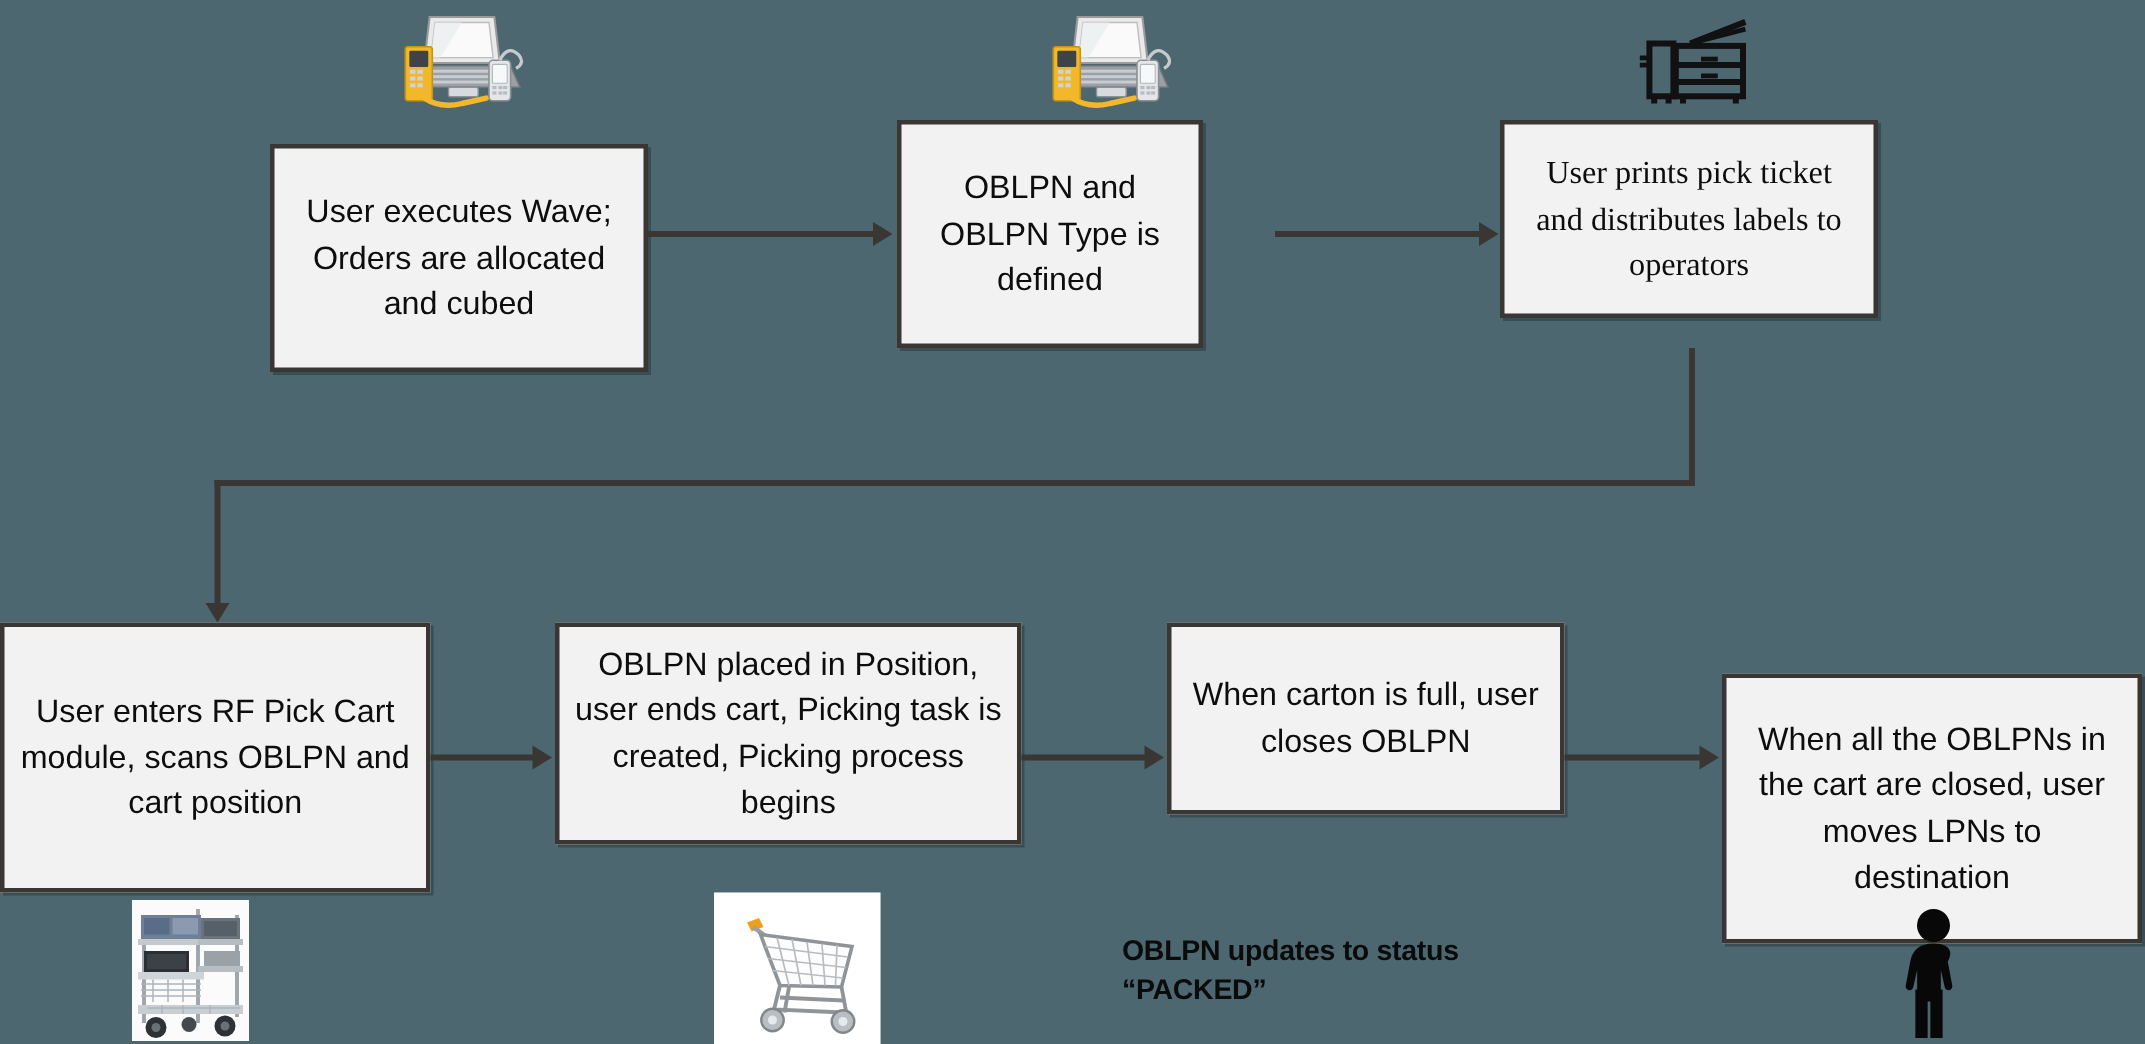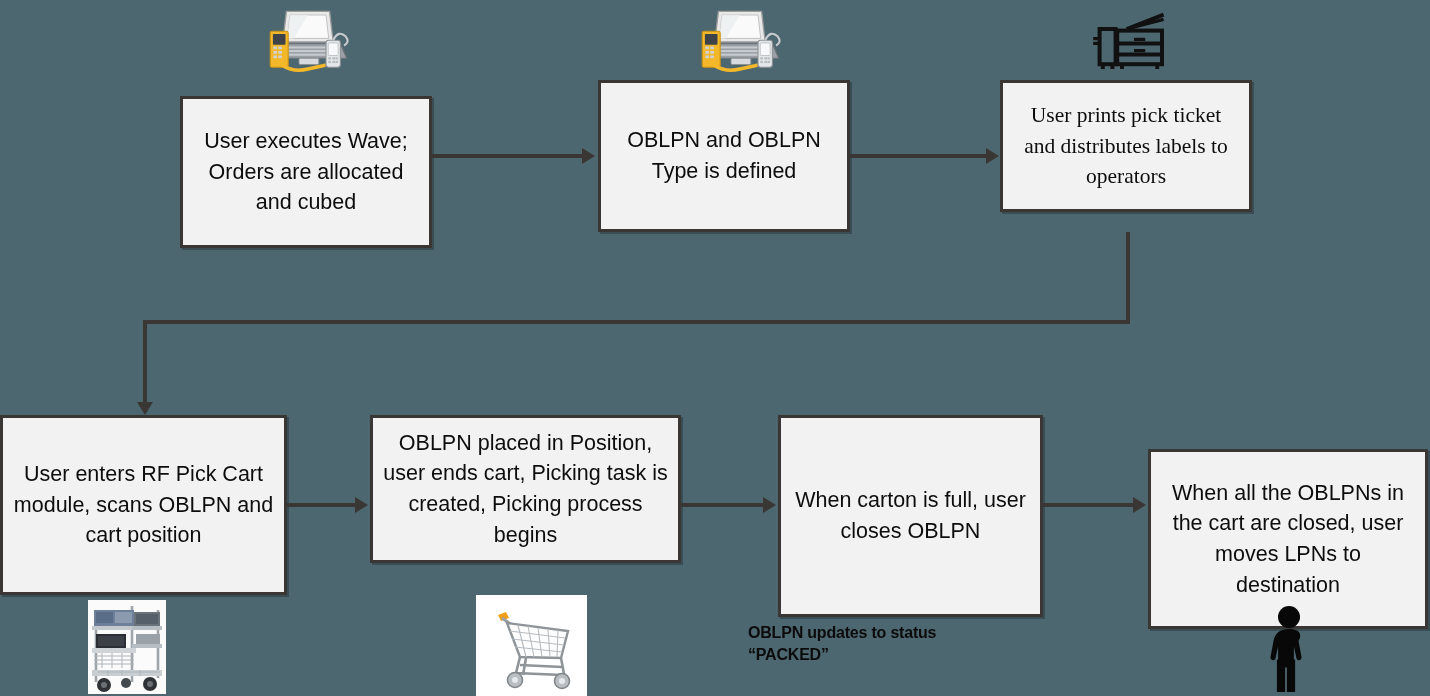--- a/index.html
+++ b/index.html
@@ -53,21 +53,21 @@
     border-right: 8px solid transparent;
     border-top: 13px solid #3a3633;
   }
 
   
   .icon-wrap { position: absolute; }
   .status-note {
     position: absolute;
     color: #0b0b0b;
     font-weight: bold;
-    font-size: 16px;
+    font-size: 19px;
     line-height: 1.35;
     letter-spacing: -0.2px;
     white-space: pre-line;
     font-family: "Liberation Sans", sans-serif;
   }
   .photo {
     position: absolute;
     background: #fdfdfd;
     box-sizing: border-box;
     overflow: hidden;
@@ -183,21 +183,21 @@
         <rect x="55" y="37" width="14" height="4"></rect>
         <rect x="55" y="51" width="14" height="4"></rect>
       </g>
     </svg>
   </div>
 
   <div class="node" style="left:180px; top:96px; width:252px; height:152px;">
     <span>User executes Wave; Orders are allocated and cubed</span>
   </div>
 
-  <div class="node" style="left:598px; top:80px; width:252px; height:152px;justify-content:center;">
+  <div class="node" style="left:598px; top:80px; width:204px; height:152px;justify-content:center;">
     <span>OBLPN and OBLPN Type is defined</span>
   </div>
 
   <div class="node" style="left:1000px; top:80px; width:252px; height:132px;font-family:Liberation Serif, serif;">
     <span>User prints pick ticket and distributes labels to operators</span>
   </div>
 
   <div class="line-h" style="left:432px; top:154px; width:152px;"></div>
   <div class="arrow-r" style="left:582px; top:148px;"></div>
 
@@ -210,21 +210,21 @@
   <div class="arrow-d" style="left:137px; top:402px;"></div>
 
   <div class="node" style="left:0px; top:415px; width:287px; height:180px;align-items:center;">
     <span>User enters RF Pick Cart module, scans OBLPN and cart position</span>
   </div>
 
   <div class="node" style="left:370px; top:415px; width:311px; height:148px;">
     <span>OBLPN placed in Position, user ends cart, Picking task is created, Picking process begins</span>
   </div>
 
-  <div class="node" style="left:778px; top:415px; width:265px; height:202px;">
+  <div class="node" style="left:778px; top:415px; width:265px; height:128px;">
     <span>When carton is full, user closes OBLPN</span>
   </div>
 
   <div class="node" style="left:1148px; top:415px; width:280px; height:180px;margin-top:34px;">
     <span>When all the OBLPNs in the cart are closed, user moves LPNs to destination</span>
   </div>
 
   <div class="line-h" style="left:287px; top:503px; width:70px;"></div>
   <div class="arrow-r" style="left:355px; top:497px;"></div>
 

